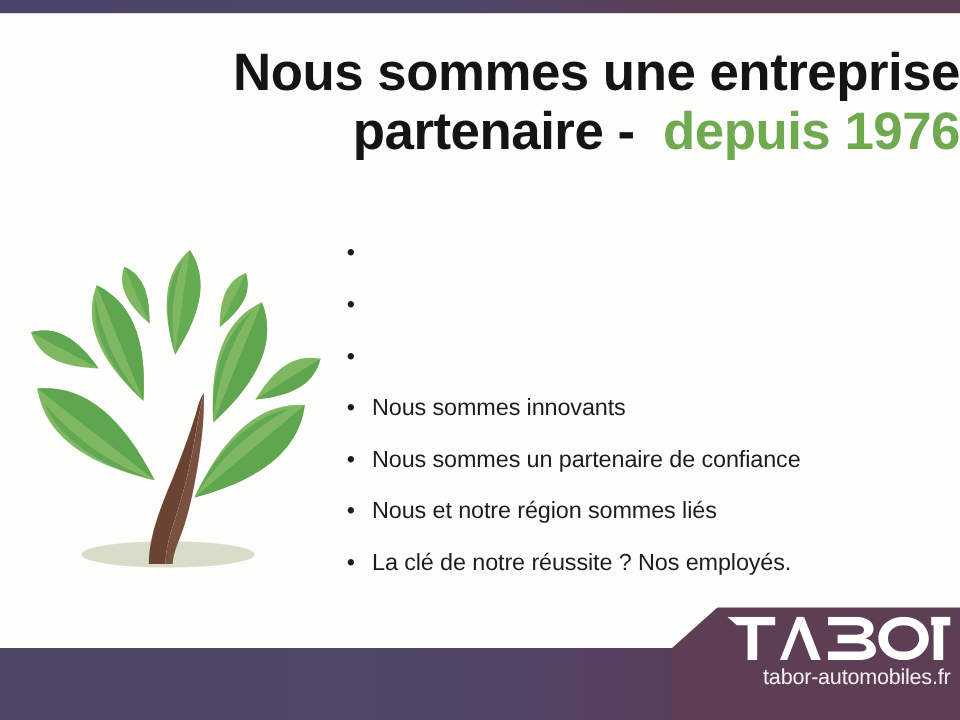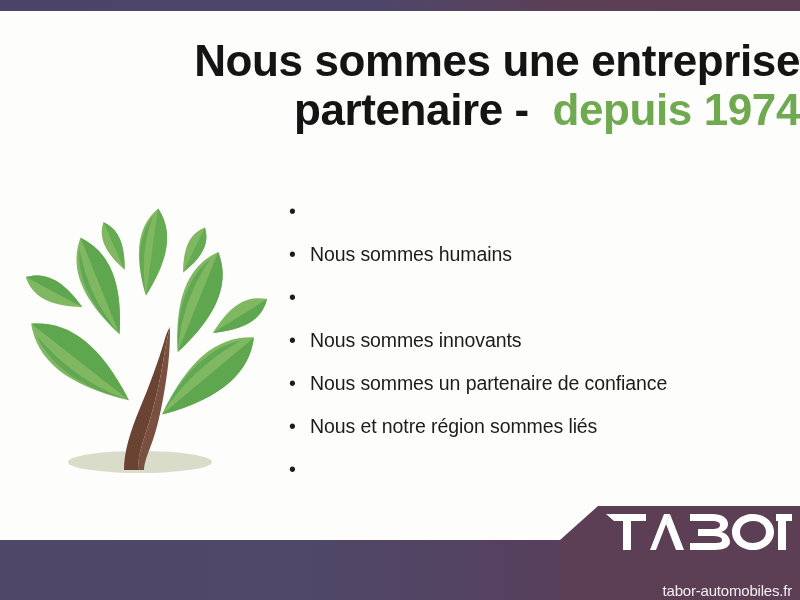--- a/index.html
+++ b/index.html
@@ -114,36 +114,35 @@
     height: 36px;
   }
   .logo-url {
     position: absolute;
     left: 0;
     top: 48px;
     width: 240px;
     padding-right: 8px;
     box-sizing: border-box;
     text-align: right;
-    font-size: 15px;
+    font-size: 18px;
     color: #f4eef2;
     letter-spacing: -0.2px;
-    margin-top: 28px;
   }
 </style>
 </head>
 <body>
 
 <div class="slide">
 
   <div class="top-bar"></div>
 
   <div class="title-block">
     <span class="title-line">Nous sommes une entreprise</span>
-    <span class="title-line"><span>partenaire -</span>&nbsp;&nbsp;<span class="title-accent">depuis 1974</span></span>
+    <span class="title-line"><span>partenaire -</span>&nbsp;&nbsp;<span class="title-accent">depuis 1976</span></span>
   </div>
 
   <div class="tree-art">
     <svg viewBox="0 0 266 296" width="266" height="296">
       <defs>
         
       </defs>
 
       <ellipse cx="128" cy="276" rx="72" ry="11" fill="#d8dcc8"></ellipse>
 
@@ -205,39 +204,39 @@
       </g>
     </svg>
   </div>
 
   <ul class="bullets">
     <li class="bullet-item">
       <span class="bullet-dot">•</span>
     </li>
     <li class="bullet-item">
       <span class="bullet-dot">•</span>
-      <span>Nous sommes humains</span>
     </li>
     <li class="bullet-item">
       <span class="bullet-dot">•</span>
     </li>
     <li class="bullet-item">
       <span class="bullet-dot">•</span>
       <span>Nous sommes innovants</span>
     </li>
     <li class="bullet-item">
       <span class="bullet-dot">•</span>
       <span>Nous sommes un partenaire de confiance</span>
     </li>
     <li class="bullet-item">
       <span class="bullet-dot">•</span>
       <span>Nous et notre région sommes liés</span>
     </li>
     <li class="bullet-item">
       <span class="bullet-dot">•</span>
+      <span>La clé de notre réussite ? Nos employés.</span>
     </li>
   </ul>
 
   <div class="bottom-bar"></div>
 
   <div class="logo-panel">
     <div class="logo-wordmark">
       <svg viewBox="0 0 186 36" width="186" height="36">
         <g fill="#ffffff">
 

